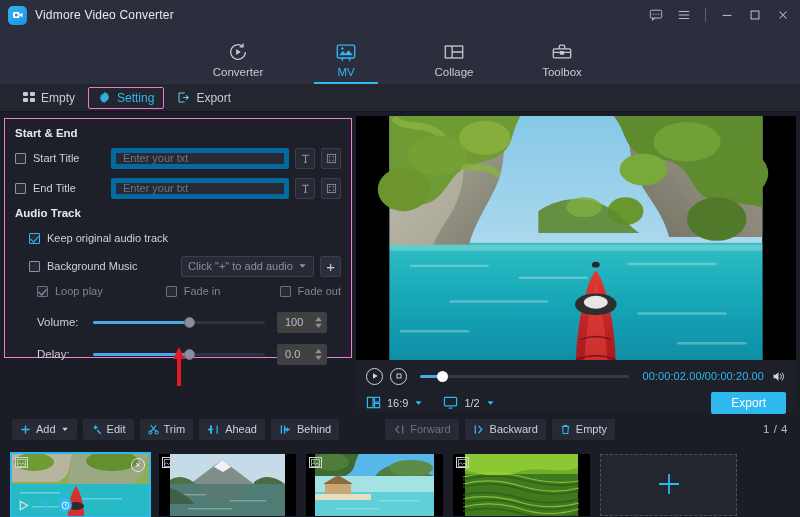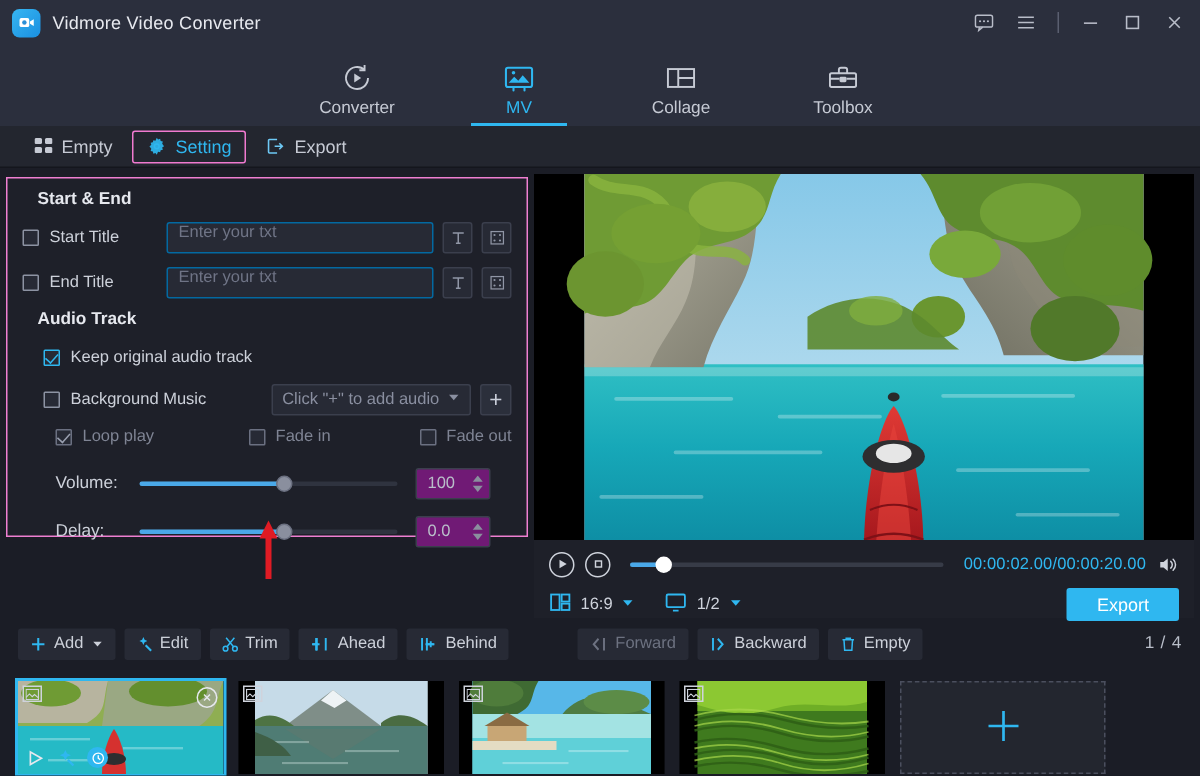--- a/index.html
+++ b/index.html
@@ -51,35 +51,35 @@
          color:#c6cad4; font-size:12px; border-radius:2px;}
   .stab.active{ color:#2fb7f0; border:1.5px solid #f07ad0; }
   .stab svg{display:block}
 
   
   .body-row{ display:flex; height:300px; }
   .settings{
     width:348px; height:240px; margin:6px 4px 0 4px; position:relative;
     background:#1e2029; border:1.5px solid #ef7fd1; padding:6px 10px 0 10px;
   }
-  .sec-title{ font-size:11.5px; font-weight:bold; color:#e6e8ee; margin:2px 0 8px 10px;}
+  .sec-title{ font-size:11.5px; font-weight:bold; color:#e6e8ee; margin:2px 0 8px 0;}
   .row{ display:flex; align-items:center; height:22px; margin-bottom:8px; }
   .cb{ width:11px;height:11px;border:1px solid #8d93a3; background:#272a35;
        margin-right:7px; flex:none; position:relative; border-radius:1px;}
   .cb.checked{ border-color:#2fb7f0; }
   .cb.checked:after{ content:""; position:absolute; left:2px; top:0px; width:4px;height:7px;
       border:solid #2fb7f0; border-width:0 1.6px 1.6px 0; transform:rotate(42deg);}
   .cb.dim{border-color:#6b7081;}
   .cb.dim.checked:after{border-color:#9aa0b0;}
   .cb-lbl{ font-size:11px; color:#cdd1da; white-space:nowrap;}
   .cb-lbl.dim{color:#7f8494;}
   .lbl-w{ width:78px; }
   .txtinput{
-    flex:1; height:21px; background:#272a35; border:1px solid #0369a1; border-radius:2px;
-    display:flex; align-items:flex-start; padding:0 7px; color:#6f7486; font-size:11px;
+    flex:1; height:21px; background:#272a35; border:5px solid #0369a1; border-radius:2px;
+    display:flex; align-items:flex-end; padding:0 7px; color:#6f7486; font-size:11px;
   }
   .iconbtn{ width:20px;height:21px;background:#272a35;border:1px solid #3b3f4d;border-radius:2px;
             margin-left:6px; display:flex;align-items:center;justify-content:center; color:#9096a6;}
   .iconbtn svg{display:block}
   .selectbox{
     width:140px;height:21px;background:#272a35;border:1px solid #3b3f4d;border-radius:2px;
     display:flex;align-items:center;padding:0 6px; color:#8a8fa0;font-size:11px; justify-content:space-between;
   }
   .plusbtn{ width:22px;height:21px;background:#2b2f3b;border:1px solid #3b3f4d;border-radius:2px;
             margin-left:6px; display:flex;align-items:center;justify-content:center;
@@ -87,21 +87,21 @@
   .subrow{ display:flex; align-items:center; height:20px; margin:2px 0 10px 22px; }
   .subrow .grp{ display:flex; align-items:center; }
   .grp.g1{width:130px}
   .grp.g2{width:115px}
   .slider-row{ display:flex; align-items:center; margin:0 0 10px 22px; height:22px;}
   .slider-lbl{ width:56px; font-size:11.5px; color:#cdd1da;}
   .track{ position:relative; width:172px; height:3px; background:#2f333f; border-radius:2px;}
   .track .fill{position:absolute;left:0;top:0;height:3px;background:#4aa8e8;border-radius:2px;}
   .track .knob{position:absolute;top:-4px;width:11px;height:11px;border-radius:50%;
      background:#8a8f9e; border:1px solid #6b7080;}
-  .spin{ margin-left:12px; width:50px;height:21px;background:#701a75;border:1px solid #3b3f4d;
+  .spin{ margin-left:12px; width:50px;height:21px;background:#404040;border:1px solid #3b3f4d;
          border-radius:2px; display:flex;align-items:center; justify-content:space-between;
          padding:0 3px 0 7px; color:#b9bec9; font-size:11px;}
   .arrows{display:flex;flex-direction:column;gap:1px;color:#8a8f9e;}
   .arrows svg{display:block}
 
   
   .annot-arrow{ position:absolute; left:171px; top:346px; width:16px; height:40px;}
   .annot-arrow svg{display:block}
 
   

